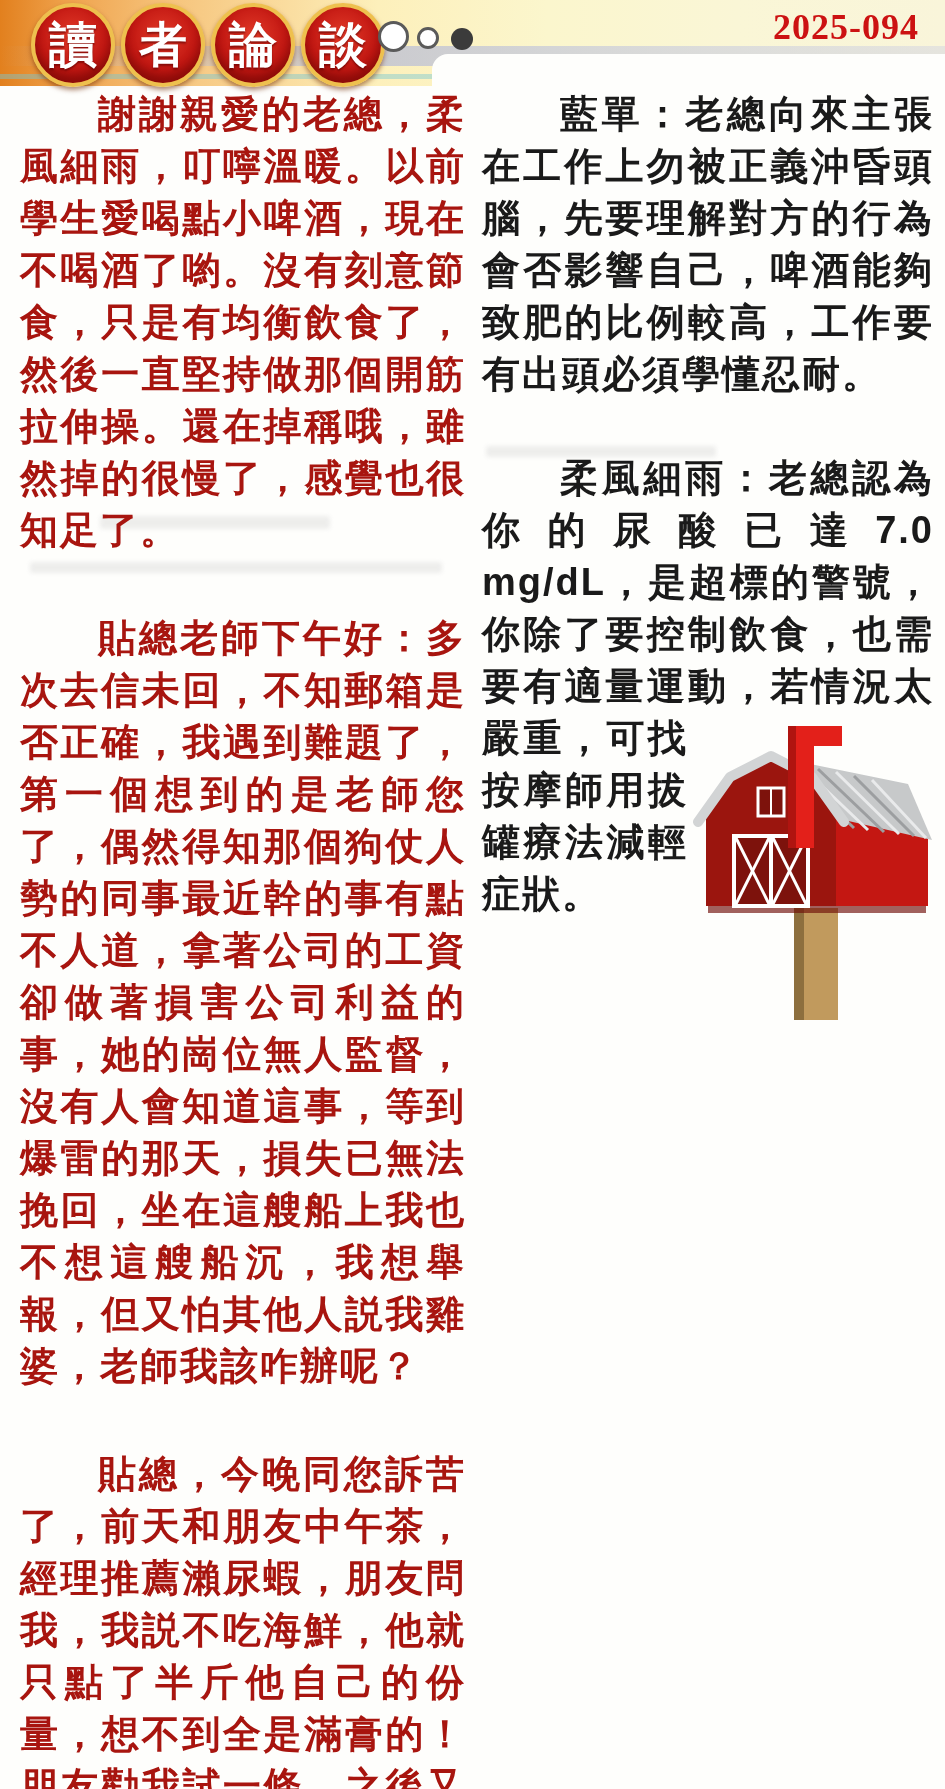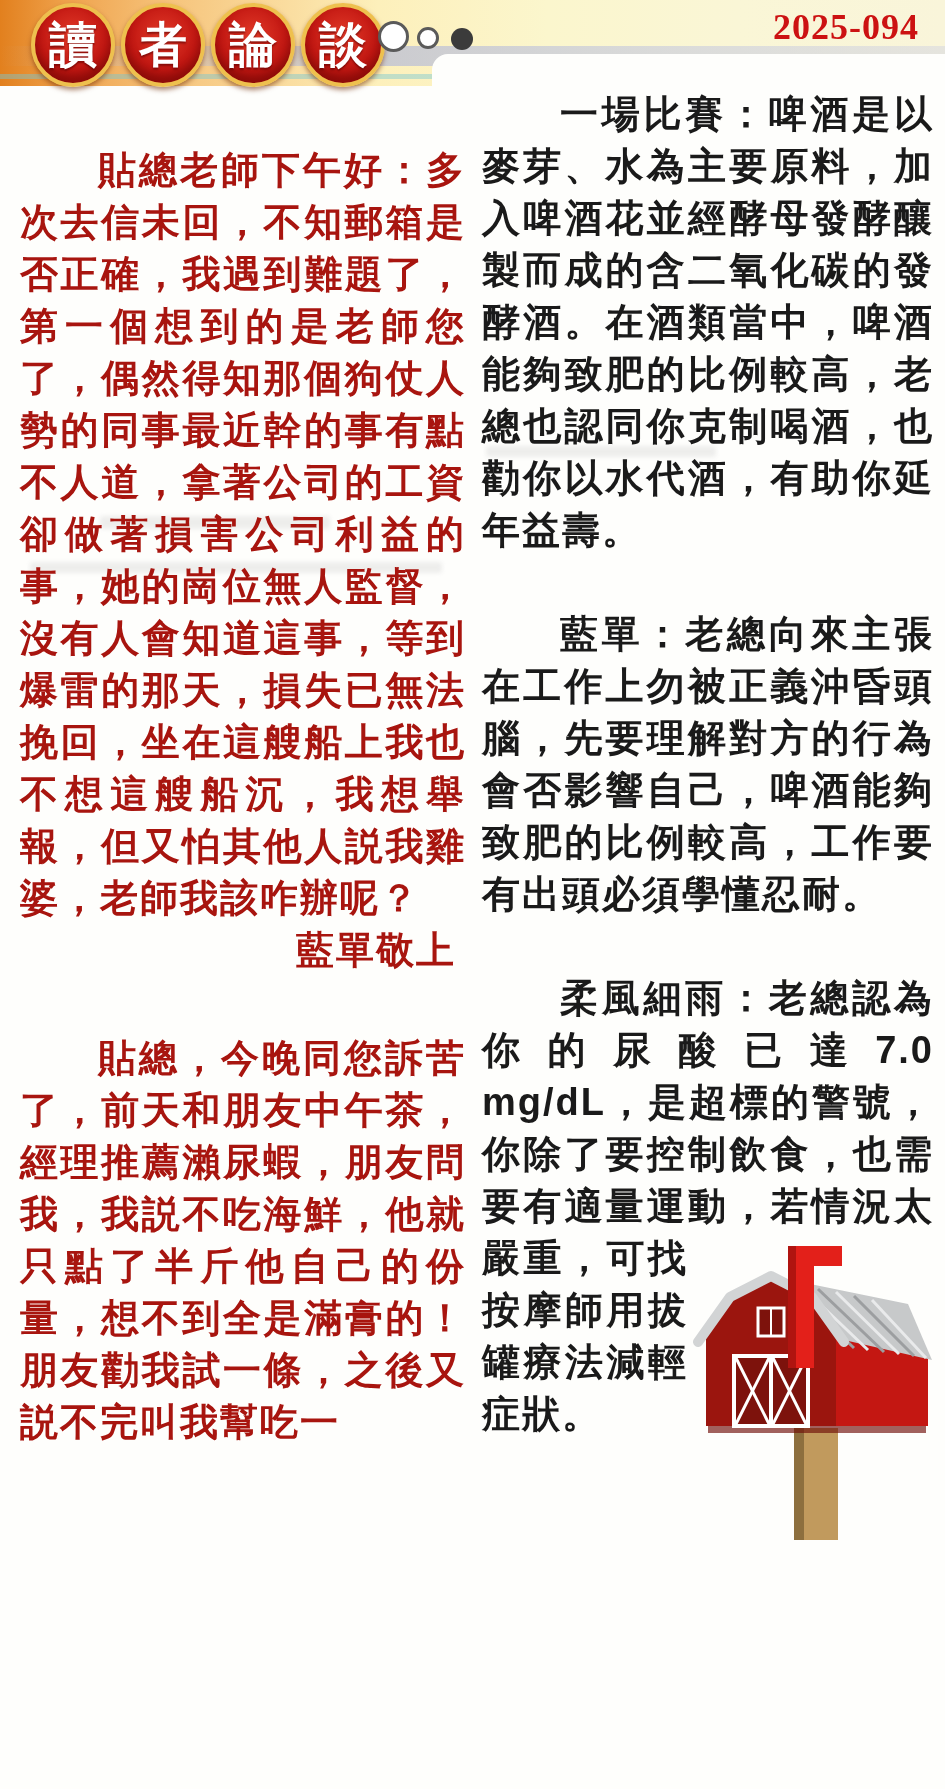--- a/index.html
+++ b/index.html
@@ -108,34 +108,31 @@
 
     <div class="issue">2025-094</div>
   </div>
 
   <div class="ghost ghost1"></div>
   <div class="ghost ghost2"></div>
   <div class="ghost ghost3"></div>
 
   <div class="col col-left">
     <div class="letter">
+      <p class="body red indent">謝謝親愛的老總，柔風細雨，叮嚀溫暖。以前學生愛喝點小啤酒，現在不喝酒了喲。沒有刻意節食，只是有均衡飲食了，然後一直堅持做那個開筋拉伸操。還在掉稱哦，雖然掉的很慢了，感覺也很知足了。</p>
     </div>
     <div class="letter">
       <p class="body red indent">貼總老師下午好：多次去信未回，不知郵箱是否正確，我遇到難題了，第一個想到的是老師您了，偶然得知那個狗仗人勢的同事最近幹的事有點不人道，拿著公司的工資卻做著損害公司利益的事，她的崗位無人監督，沒有人會知道這事，等到爆雷的那天，損失已無法挽回，坐在這艘船上我也不想這艘船沉，我想舉報，但又怕其他人説我雞婆，老師我該咋辦呢？</p>
-      <div class="sig red">藍單敬上</div>
     </div>
     <div class="letter">
       <p class="body red indent">貼總，今晚同您訴苦了，前天和朋友中午茶，經理推薦瀨尿蝦，朋友問我，我説不吃海鮮，他就只點了半斤他自己的份量，想不到全是滿膏的！朋友勸我試一條，之後又説不完叫我幫吃一</p>
     </div>
   </div>
 
   <div class="col col-right">
-    <div class="letter">
-      <p class="body black indent">一場比賽：啤酒是以麥芽、水為主要原料，加入啤酒花並經酵母發酵釀製而成的含二氧化碳的發酵酒。在酒類當中，啤酒能夠致肥的比例較高，老總也認同你克制喝酒，也勸你以水代酒，有助你延年益壽。</p>
-    </div>
     <div class="letter">
       <p class="body black indent">藍單：老總向來主張在工作上勿被正義沖昏頭腦，先要理解對方的行為會否影響自己，啤酒能夠致肥的比例較高，工作要有出頭必須學懂忍耐。</p>
     </div>
     <div class="letter">
       <p class="body black indent"><span>柔風細雨：老總認為你的尿酸已達7.0 mg/dL，是超標的警號，你除了要控制飲食，也需要有適量運動，若</span><span class="mailbox-wrap">
             <svg width="238" height="300" viewBox="0 0 238 300" xmlns="http://www.w3.org/2000/svg">
 
         <rect x="98" y="188" width="44" height="112" fill="#c19a5d"></rect>
         <rect x="98" y="188" width="10" height="112" fill="#8d6f3e"></rect>
         <rect x="98" y="268" width="44" height="32" fill="#a9semi" opacity="0"></rect>

